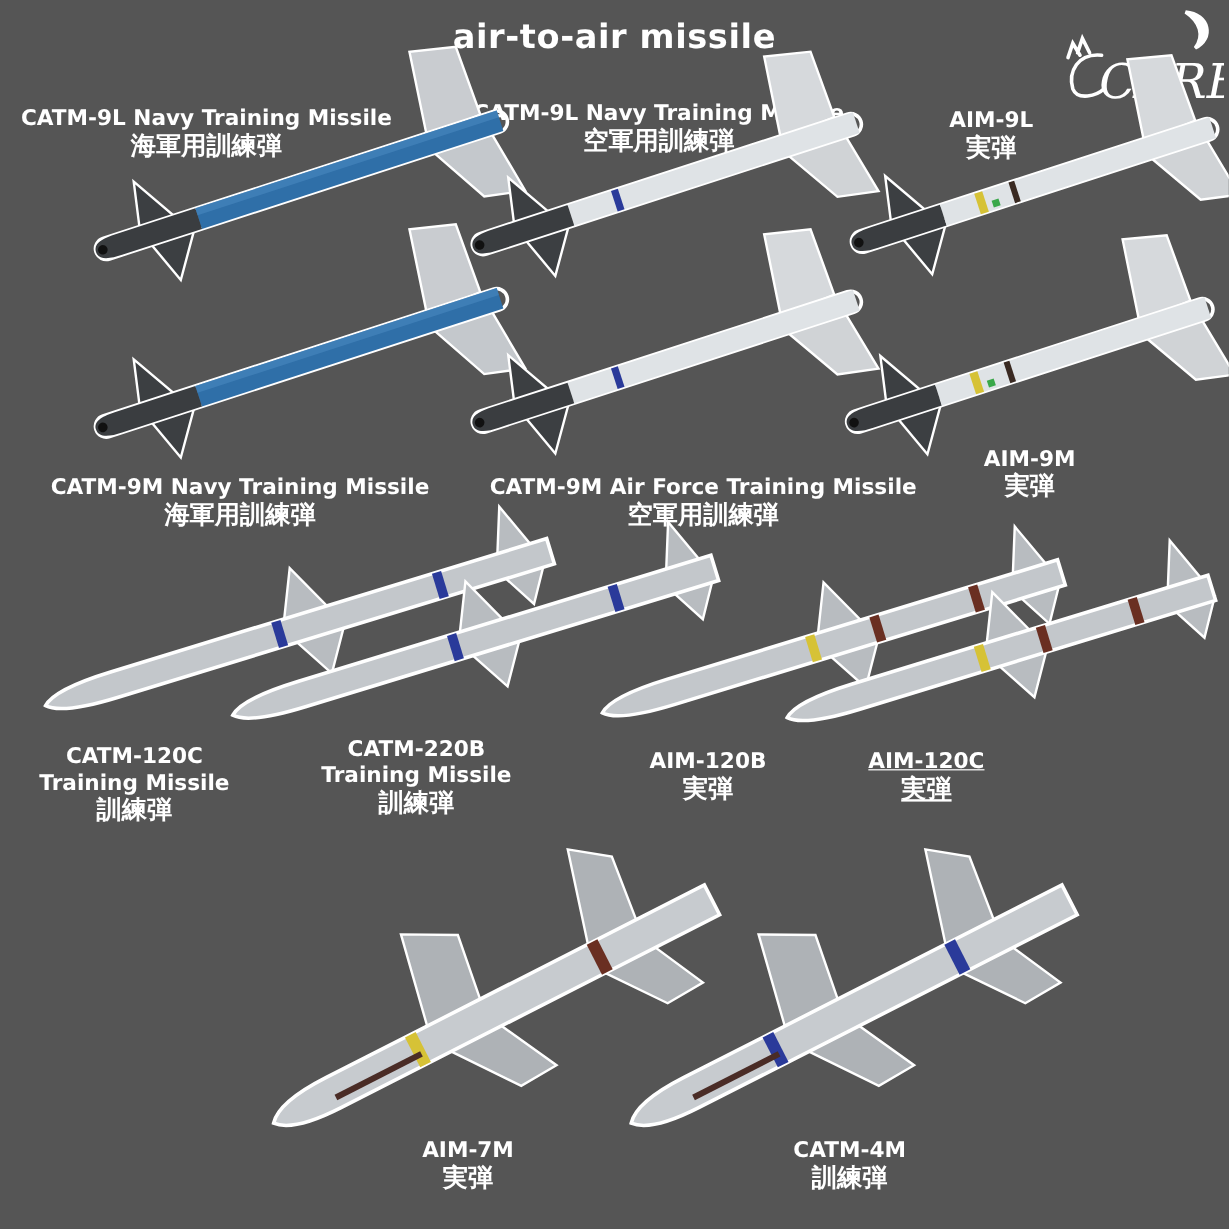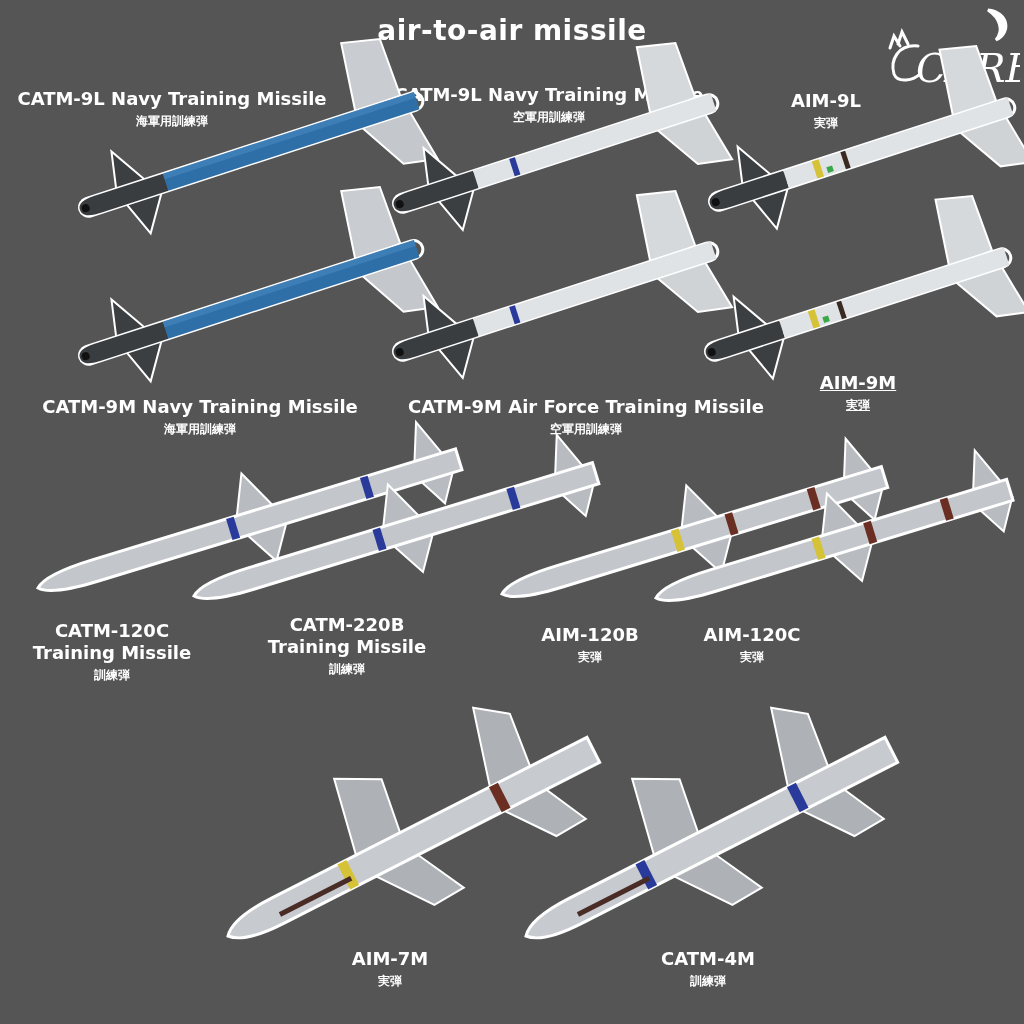--- a/index.html
+++ b/index.html
@@ -13,21 +13,21 @@
     .title {
       position:absolute; left:0; width:1024px; top:14px;
       text-align:center; font-size:28px; font-weight:bold; letter-spacing:0.5px;
     }
     .logo { position:absolute; left:880px; top:4px; width:140px; height:90px; }
     .label {
       position:absolute; text-align:center; font-weight:bold;
       font-size:18px; line-height:22px; white-space:nowrap;
       transform:translateX(-50%);
     }
-    .label .sub { font-size:12px; line-height:22px; display:block; }
+    .label .sub { font-size:21px; line-height:22px; display:block; }
     .label .l { display:block; }
     svg.missile { position:absolute; overflow:visible; }
   </style>
 </head>
 <body>
 
 <div class="title">air-to-air missile</div>
 
 <svg class="logo" viewBox="0 0 140 90">
   <g fill="none" stroke="#fff" stroke-width="3" stroke-linecap="round">
@@ -154,21 +154,21 @@
 </svg>
 
 <div class="label" style="left:200px; top:396px;">
   <span class="l">CATM-9M Navy Training Missile</span>
     <span class="sub">海軍用訓練弾</span>
 </div>
 <div class="label" style="left:586px; top:396px;">
   <span class="l">CATM-9M Air Force Training Missile</span>
     <span class="sub">空軍用訓練弾</span>
 </div>
-<div class="label" style="left:858px; top:372px;text-decoration:underline;">
+<div class="label" style="left:858px; top:372px;">
   <span class="l">AIM-9M</span>
     <span class="sub">実弾</span>
 </div>
 
 <svg class="missile" style="left:30px; top:448px;" width="440" height="170">
   <g transform="translate(8,140) rotate(-17)">
     <path d="M396 -8 L410 -48 L426 -10 Z" fill="#b8bcc0" stroke="#fff" stroke-width="2"></path>
     <path d="M396 8 L414 38 L432 8 Z" fill="#b8bcc0" stroke="#fff" stroke-width="2"></path>
     <path d="M210 -8 L228 -50 L250 -8 Z" fill="#b8bcc0" stroke="#fff" stroke-width="2"></path>
     <path d="M214 8 L236 44 L258 8 Z" fill="#b8bcc0" stroke="#fff" stroke-width="2"></path>
@@ -220,21 +220,21 @@
 </div>
 <div class="label" style="left:347px; top:614px;">
   <span class="l">CATM-220B</span>
     <span class="l">Training Missile</span>
     <span class="sub">訓練弾</span>
 </div>
 <div class="label" style="left:590px; top:624px;text-align:center;">
   <span class="l">AIM-120B</span>
     <span class="sub">実弾</span>
 </div>
-<div class="label" style="left:752px; top:624px;">
+<div class="label" style="left:772px; top:624px;text-decoration:underline;">
   <span class="l">AIM-120C</span>
     <span class="sub">実弾</span>
 </div>
 
 <svg class="missile" style="left:222px; top:740px;" width="410" height="210">
   <g transform="translate(6,196) rotate(-27)">
     <path d="M300 -10 L322 -92 L352 -70 L346 -12 Z" fill="#aeb2b6" stroke="#fff" stroke-width="2"></path>
     <path d="M300 10 L338 60 L372 58 L348 10 Z" fill="#aeb2b6" stroke="#fff" stroke-width="2"></path>
     <path d="M150 -10 L166 -92 L208 -70 L200 -12 Z" fill="#aeb2b6" stroke="#fff" stroke-width="2"></path>
     <path d="M156 10 L198 66 L232 64 L204 10 Z" fill="#aeb2b6" stroke="#fff" stroke-width="2"></path>

